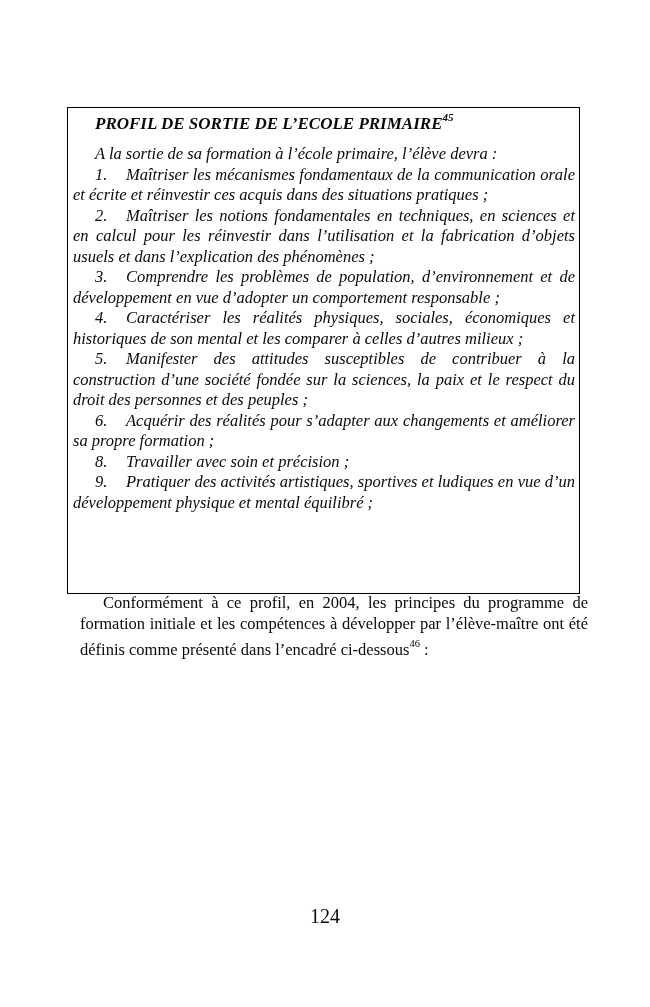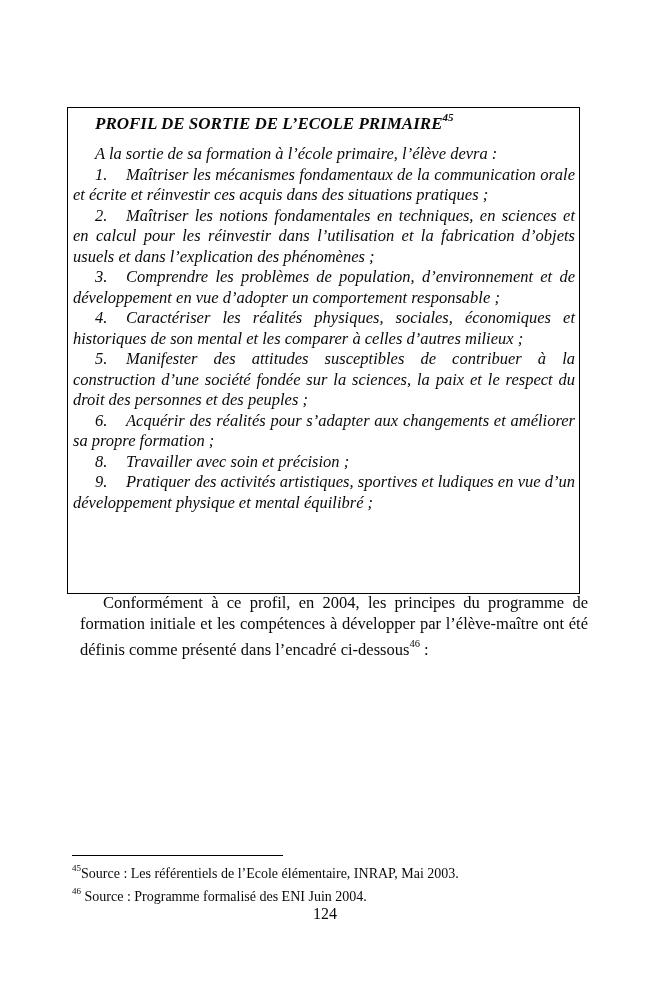--- a/index.html
+++ b/index.html
@@ -95,21 +95,21 @@
     top: -1px;
   }
 
   .page-number {
     position: absolute;
     left: 0;
     top: 905px;
     width: 650px;
     margin: 0;
     text-align: center;
-    font-size: 16px;
+    font-size: 20px;
   }
 </style>
 </head>
 <body>
 
 <div class="page">
 
   <div class="profile-box">
     <p class="box-title"><span>PROFIL DE SORTIE DE L’ECOLE PRIMAIRE</span><sup>45</sup></p>
     <p class="box-intro">A la sortie de sa formation à l’école primaire, l’élève devra :</p>
@@ -130,25 +130,16 @@
 
         <p class="box-item"><span class="item-num">8.</span><span>Travailler avec soin et précision ;</span></p>
 
         <p class="box-item"><span class="item-num">9.</span><span>Pratiquer des activités artistiques, sportives et ludiques en vue d’un développement physique et mental équilibré ;</span></p>
 
       </div>
   </div>
 
   <p class="body-para"><span>Conformément à ce profil, en 2004, les principes du programme de formation initiale et les compétences à développer par l’élève-maître ont été définis comme présenté dans l’encadré ci-dessous</span><sup>46</sup><span> :</span></p>
 
-  <div class="footnote-area">
-    <div class="footnote-rule"></div>
-    <div>
-
-        <p class="footnote"><sup>45</sup><span>Source : Les référentiels de l’Ecole élémentaire, INRAP, Mai 2003.</span></p>
-
-        <p class="footnote"><sup>46</sup><span> Source : Programme formalisé des ENI Juin 2004.</span></p>
-      </div>
-  </div>
 
   <p class="page-number">124</p>
 
 </div>
 
 </body></html>

